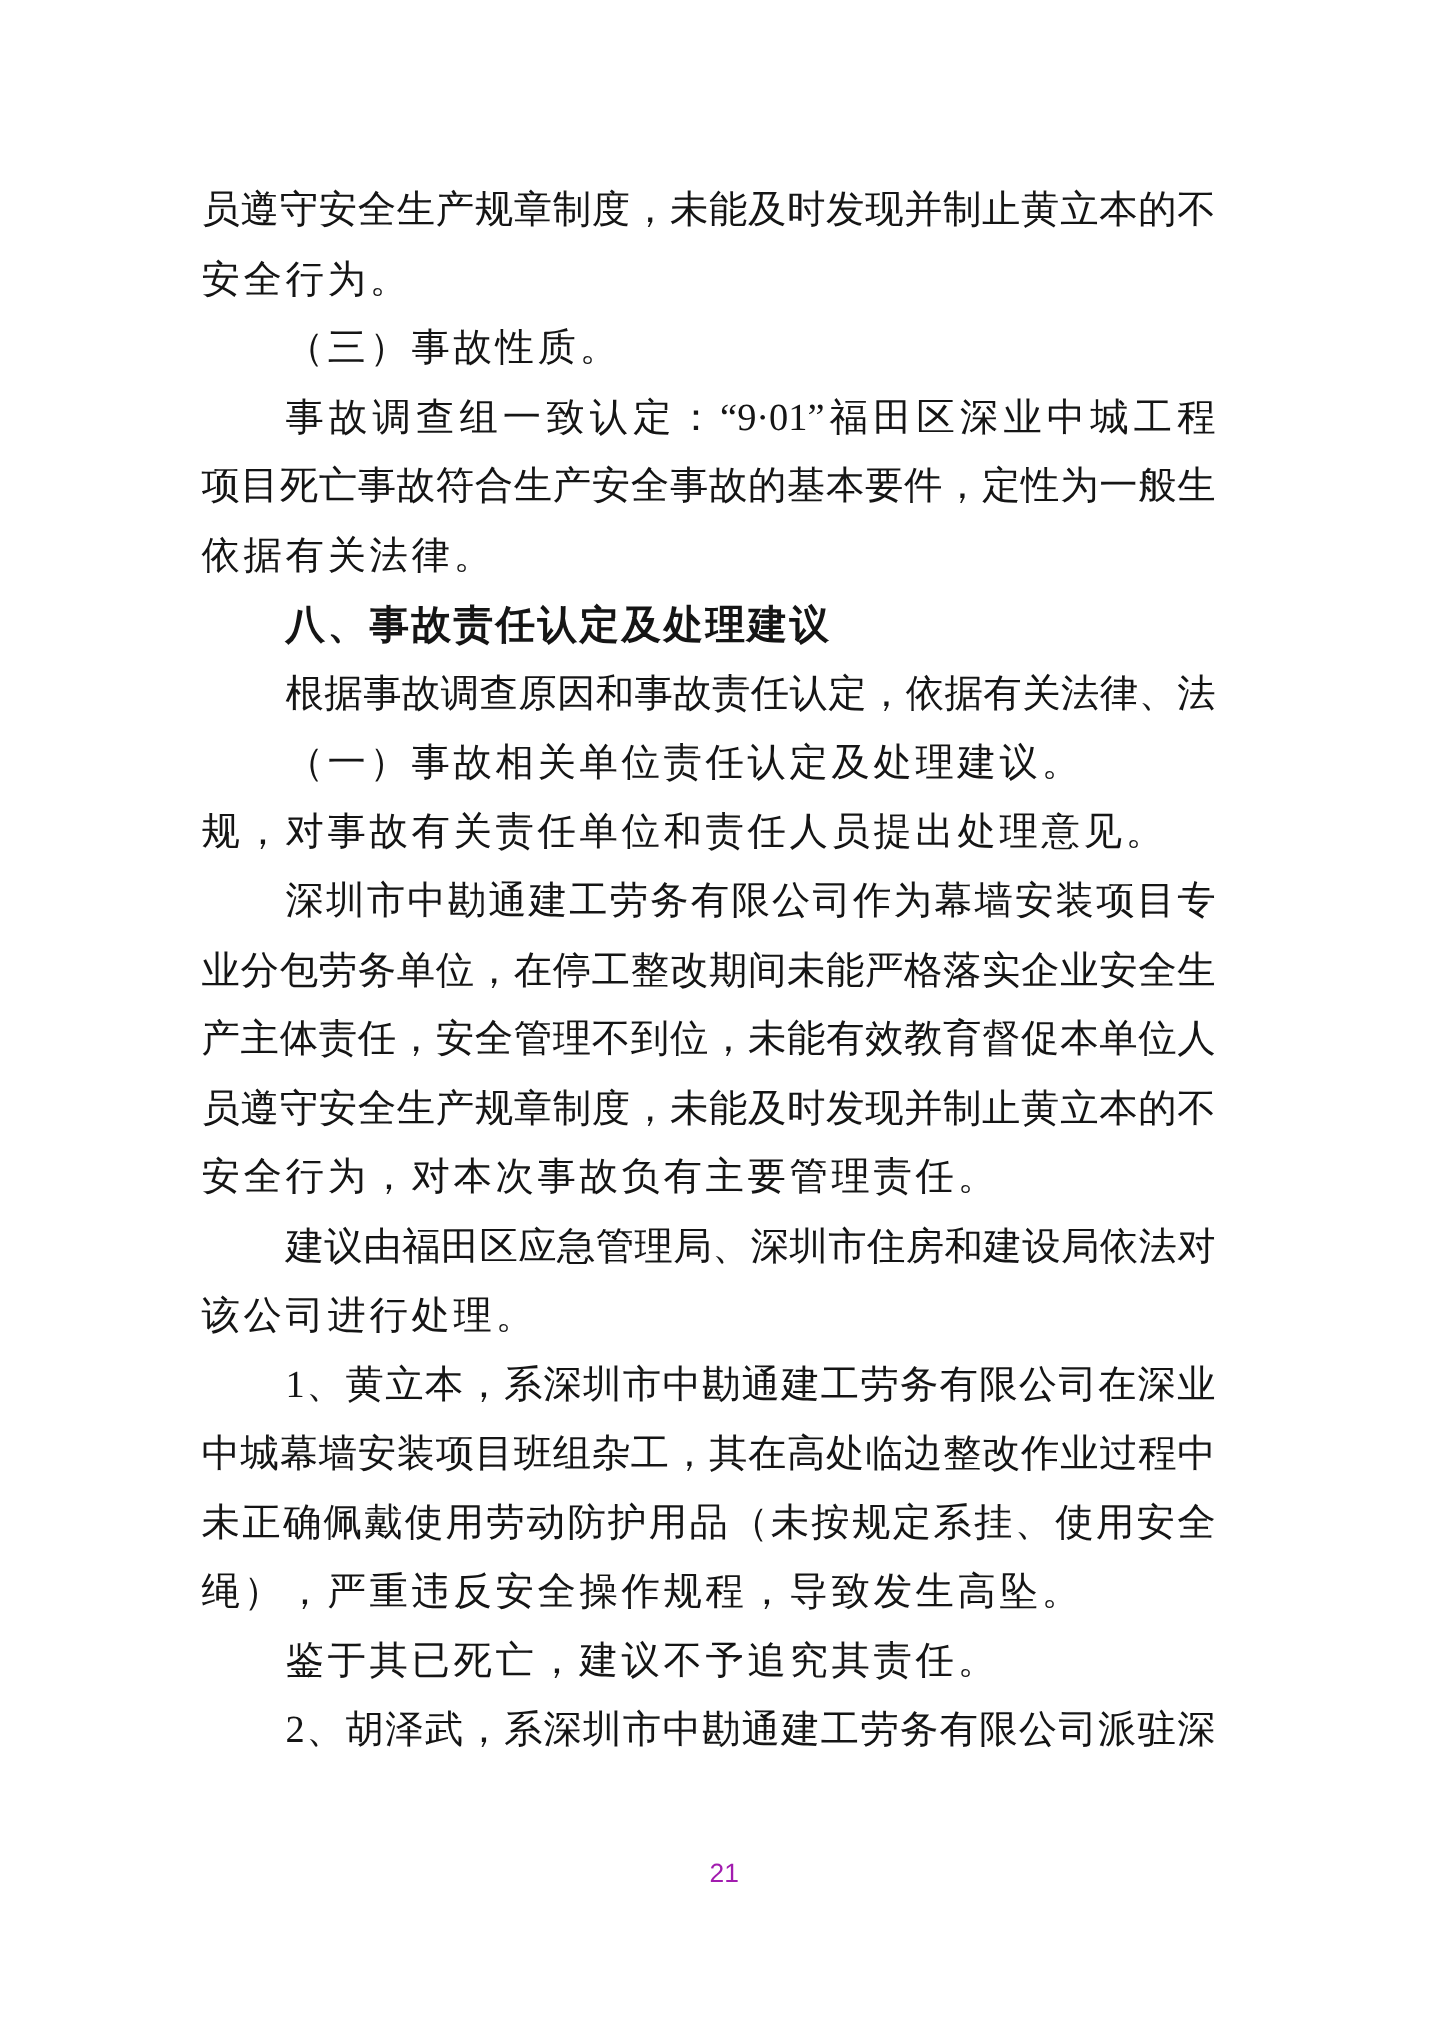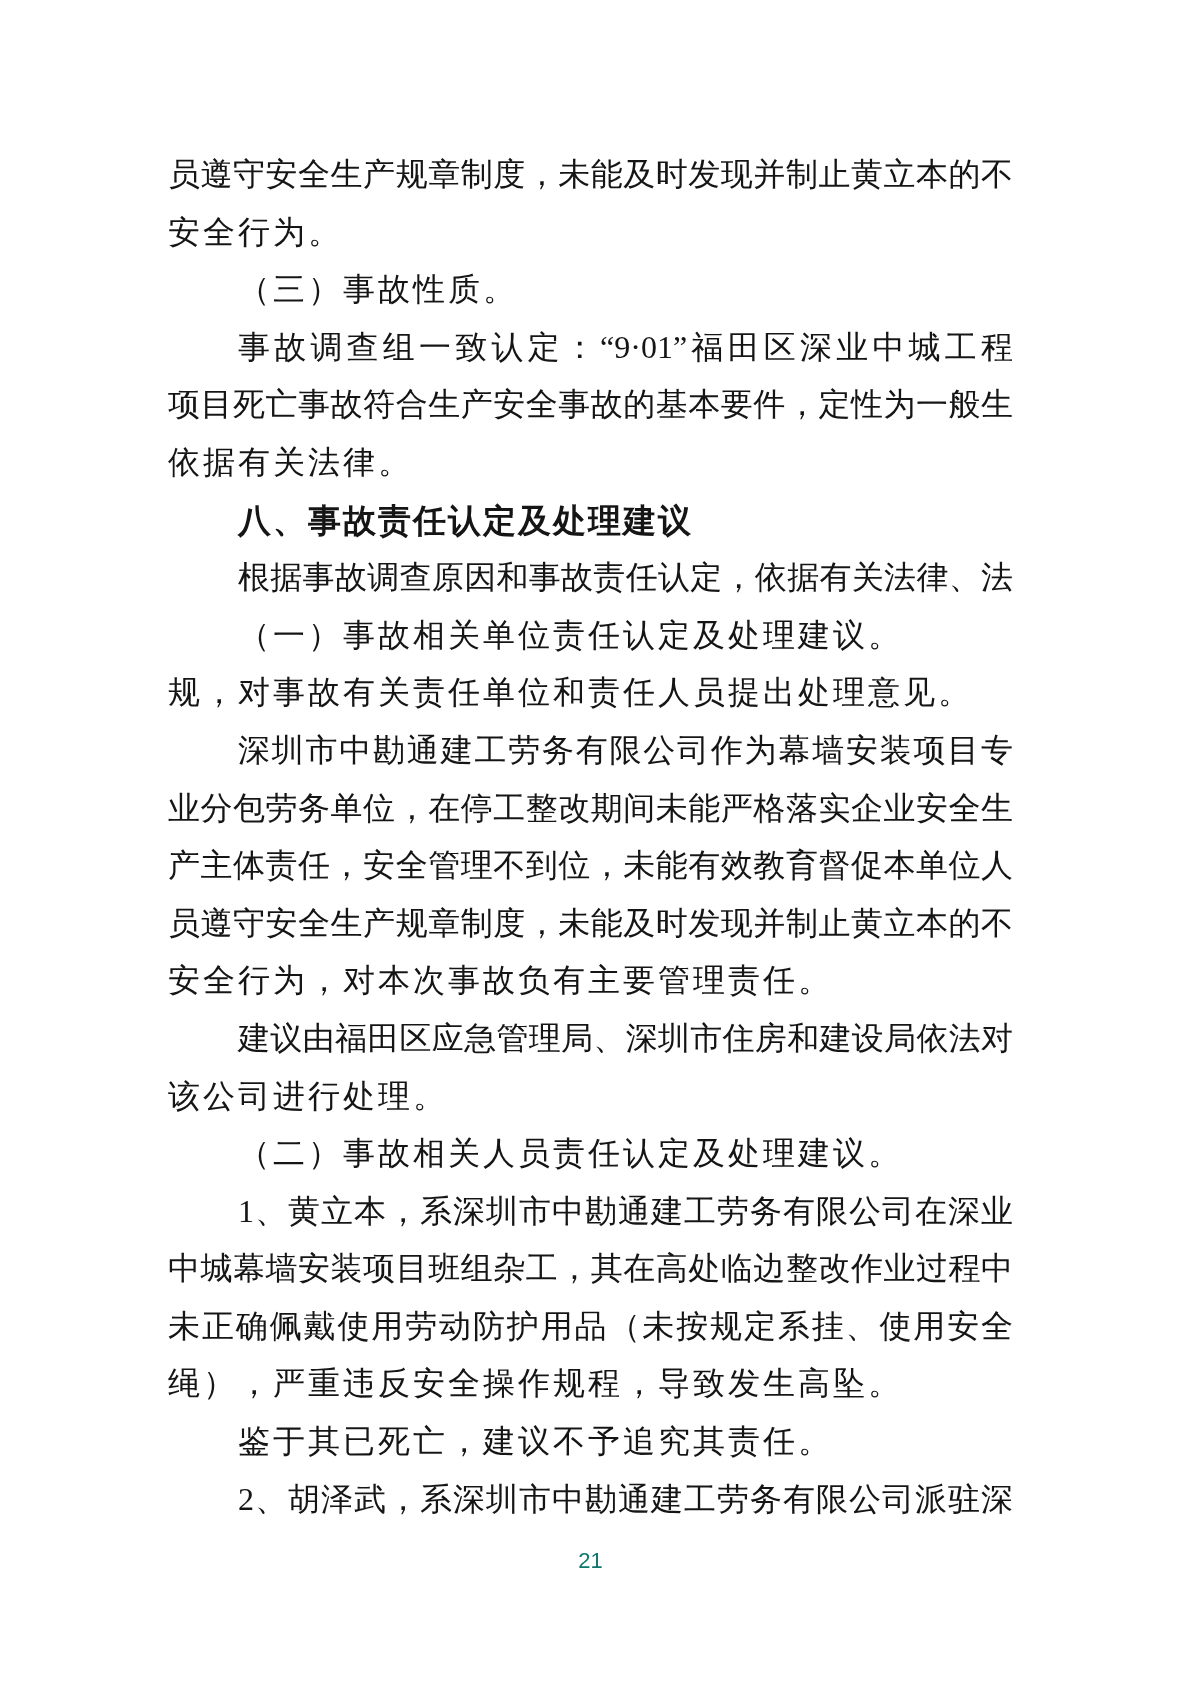--- a/index.html
+++ b/index.html
@@ -46,28 +46,28 @@
     text-indent: 70px;
   }
   .line.heading {
     font-family: "Liberation Sans", sans-serif;
     font-weight: 700;
     font-size: 33px;
     letter-spacing: 2px;
   }
   .page-number {
     position: absolute;
-    left: 4px;
+    left: 17px;
     top: 1546px;
     width: 1173px;
     text-align: center;
     font-family: "Liberation Sans", sans-serif;
     font-size: 22px;
     line-height: 30px;
-    color: #0f766e;
+    color: #a21caf;
   }
 </style>
 </head>
 <body>
 
 <div class="page">
   <div class="doc-body">
       <div class="line justify">员遵守安全生产规章制度，未能及时发现并制止黄立本的不</div>
       <div class="line">安全行为。</div>
       <div class="line indent">（三）事故性质。</div>
@@ -78,21 +78,20 @@
       <div class="line justify indent">根据事故调查原因和事故责任认定，依据有关法律、法</div>
       <div class="line indent">（一）事故相关单位责任认定及处理建议。</div>
       <div class="line">规，对事故有关责任单位和责任人员提出处理意见。</div>
       <div class="line justify indent">深圳市中勘通建工劳务有限公司作为幕墙安装项目专</div>
       <div class="line justify">业分包劳务单位，在停工整改期间未能严格落实企业安全生</div>
       <div class="line justify">产主体责任，安全管理不到位，未能有效教育督促本单位人</div>
       <div class="line justify">员遵守安全生产规章制度，未能及时发现并制止黄立本的不</div>
       <div class="line">安全行为，对本次事故负有主要管理责任。</div>
       <div class="line justify indent">建议由福田区应急管理局、深圳市住房和建设局依法对</div>
       <div class="line">该公司进行处理。</div>
-      <div class="line indent">（二）事故相关人员责任认定及处理建议。</div>
       <div class="line justify indent">1、黄立本，系深圳市中勘通建工劳务有限公司在深业</div>
       <div class="line justify">中城幕墙安装项目班组杂工，其在高处临边整改作业过程中</div>
       <div class="line justify">未正确佩戴使用劳动防护用品（未按规定系挂、使用安全</div>
       <div class="line">绳），严重违反安全操作规程，导致发生高坠。</div>
       <div class="line indent">鉴于其已死亡，建议不予追究其责任。</div>
       <div class="line justify indent">2、胡泽武，系深圳市中勘通建工劳务有限公司派驻深</div>
     </div>
   <div class="page-number">21</div>
 </div>
 

